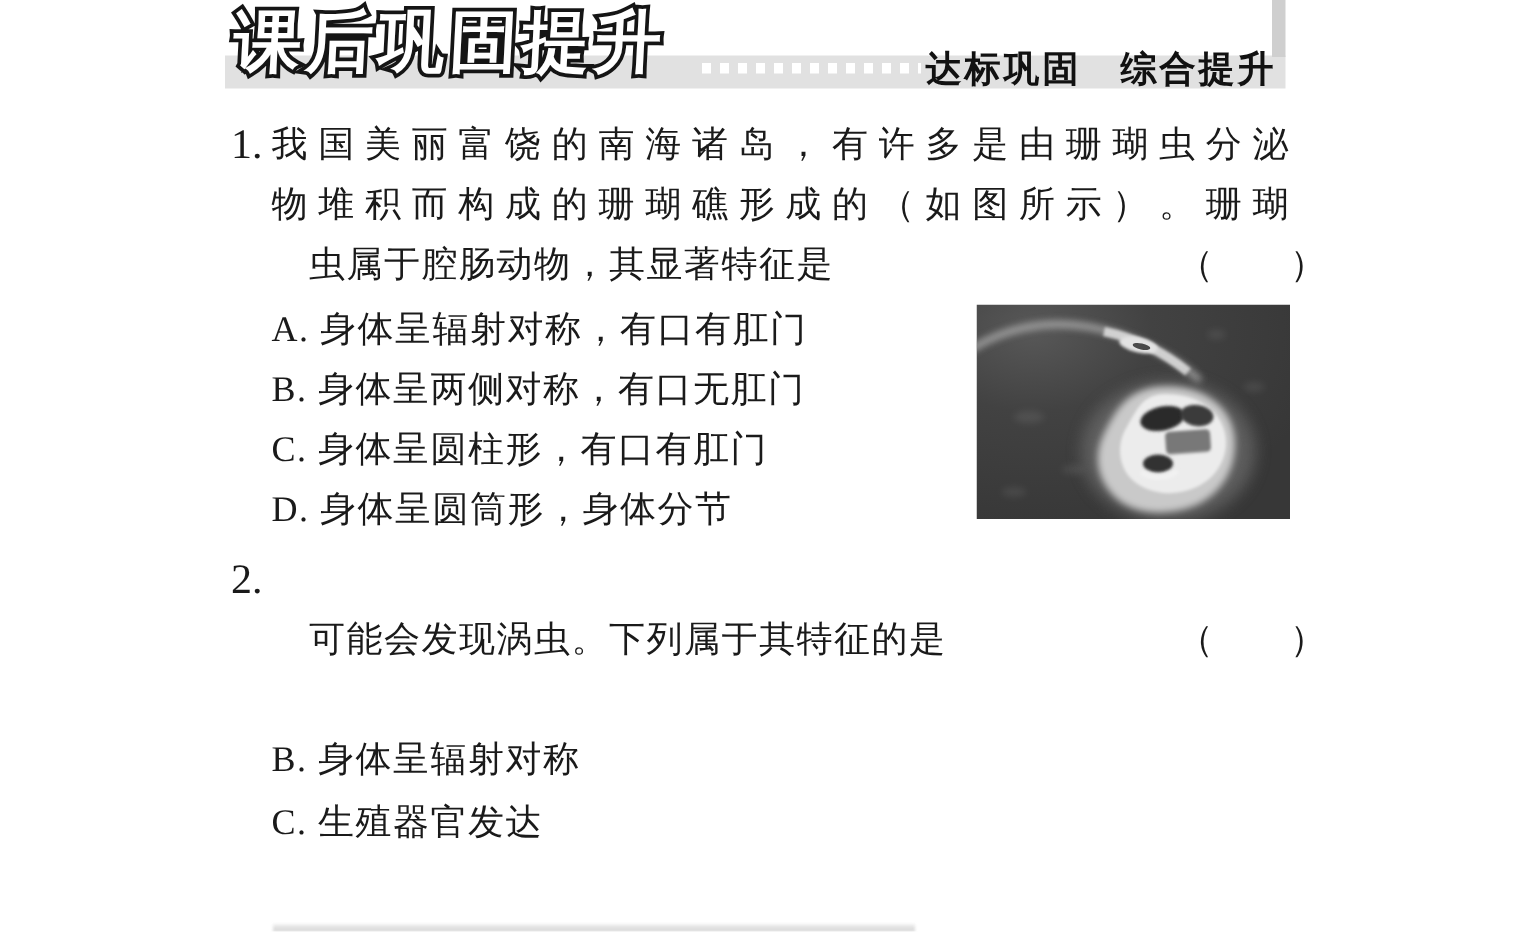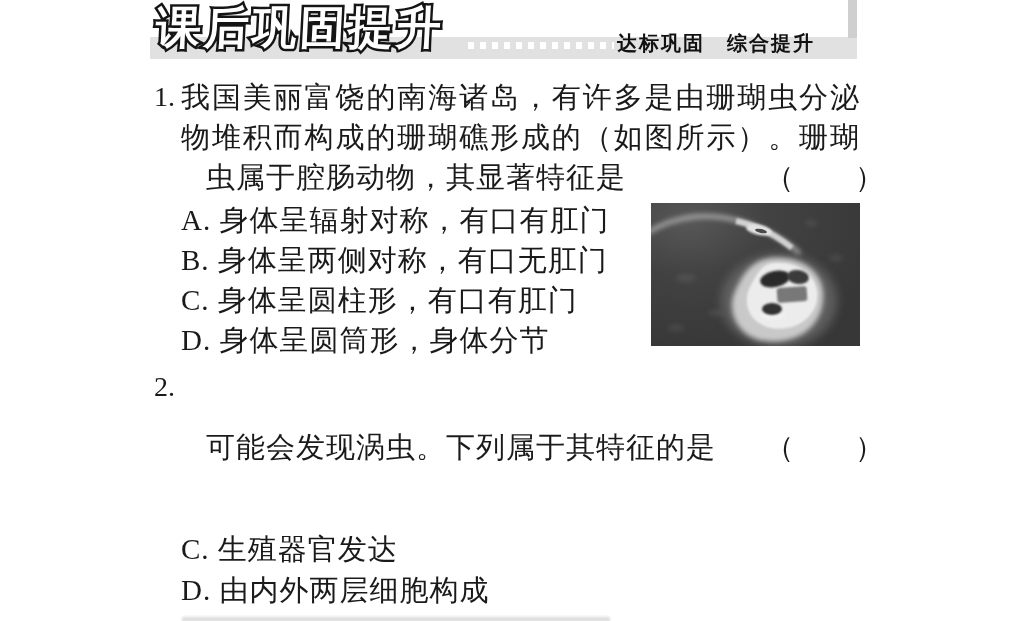--- a/index.html
+++ b/index.html
@@ -24,27 +24,27 @@
     transform:skewX(-3deg);
     white-space:nowrap;
   }
   .hdr-dots{
     position:absolute;left:468px;top:42px;width:146px;height:7px;z-index:2;
     background:repeating-linear-gradient(90deg,#ffffff 0 6px,rgba(0,0,0,0) 6px 12px);
   }
   .hdr-sub{
     position:absolute;left:617px;top:30px;z-index:2;
     font-family:"DejaVu Sans","Liberation Sans",sans-serif;
-    font-size:20px;font-weight:bold;letter-spacing:2px;color:#111;
+    font-size:24px;font-weight:bold;letter-spacing:2px;color:#111;
     white-space:nowrap;
   }
 
   
   .line{
-    position:absolute;font-size:29px;line-height:34px;letter-spacing:1px;
+    position:absolute;font-size:24px;line-height:34px;letter-spacing:1px;
     white-space:nowrap;
   }
   .qnum{position:absolute;left:154px;width:30px;font-size:28px;line-height:34px;}
   .just{left:181px;width:679px;white-space:normal;text-align:justify;text-align-last:justify;}
   .flexline{left:181px;width:679px;display:flex;justify-content:space-between;margin-left:25px;}
   .opt{left:181px;}
   .src{font-weight:bold;font-style:italic;}
 
   
   .photo{position:absolute;left:651px;top:203px;width:209px;height:143px;}
@@ -117,22 +117,22 @@
       <path d="M122,60 C148,58 164,72 166,88 C168,102 160,116 146,122 C130,129 112,126 102,115 C94,105 94,92 100,82 C107,70 110,62 122,60 Z" fill="#ececec" filter="url(#b1)"></path>
       <ellipse cx="124" cy="76" rx="15" ry="8" fill="#2c2c2c" transform="rotate(-12 124 76)" filter="url(#b1)"></ellipse>
       <ellipse cx="147" cy="74" rx="11" ry="7" fill="#3a3a3a" transform="rotate(8 147 74)" filter="url(#b1)"></ellipse>
       <rect x="126" y="84" width="30" height="15" rx="3" fill="#787878" transform="rotate(-4 141 91)" filter="url(#b1)"></rect>
       <ellipse cx="121" cy="106" rx="10" ry="6" fill="#303030" filter="url(#b1)"></ellipse>
       <path d="M110,112 C118,117 128,116 134,111" stroke="#f2f2f2" stroke-width="3" fill="none" filter="url(#b1)"></path>
     </svg>
   </div>
 
   <div class="qnum" style="top:370px">2.</div>
-  <div class="line flexline" style="top:430px">
+  <div class="line flexline" style="top:410px">
     <span>可能会发现涡虫。下列属于其特征的是</span>
     <span>（　　）</span>
   </div>
+  <div class="line opt" style="top:490px">B. 身体呈辐射对称</div>
   <div class="line opt" style="top:532px">C. 生殖器官发达</div>
-  <div class="line opt" style="top:573px">D. 由内外两层细胞构成</div>
 
   <div class="bottom-cut"></div>
 
 </div>
 
 </body></html>

